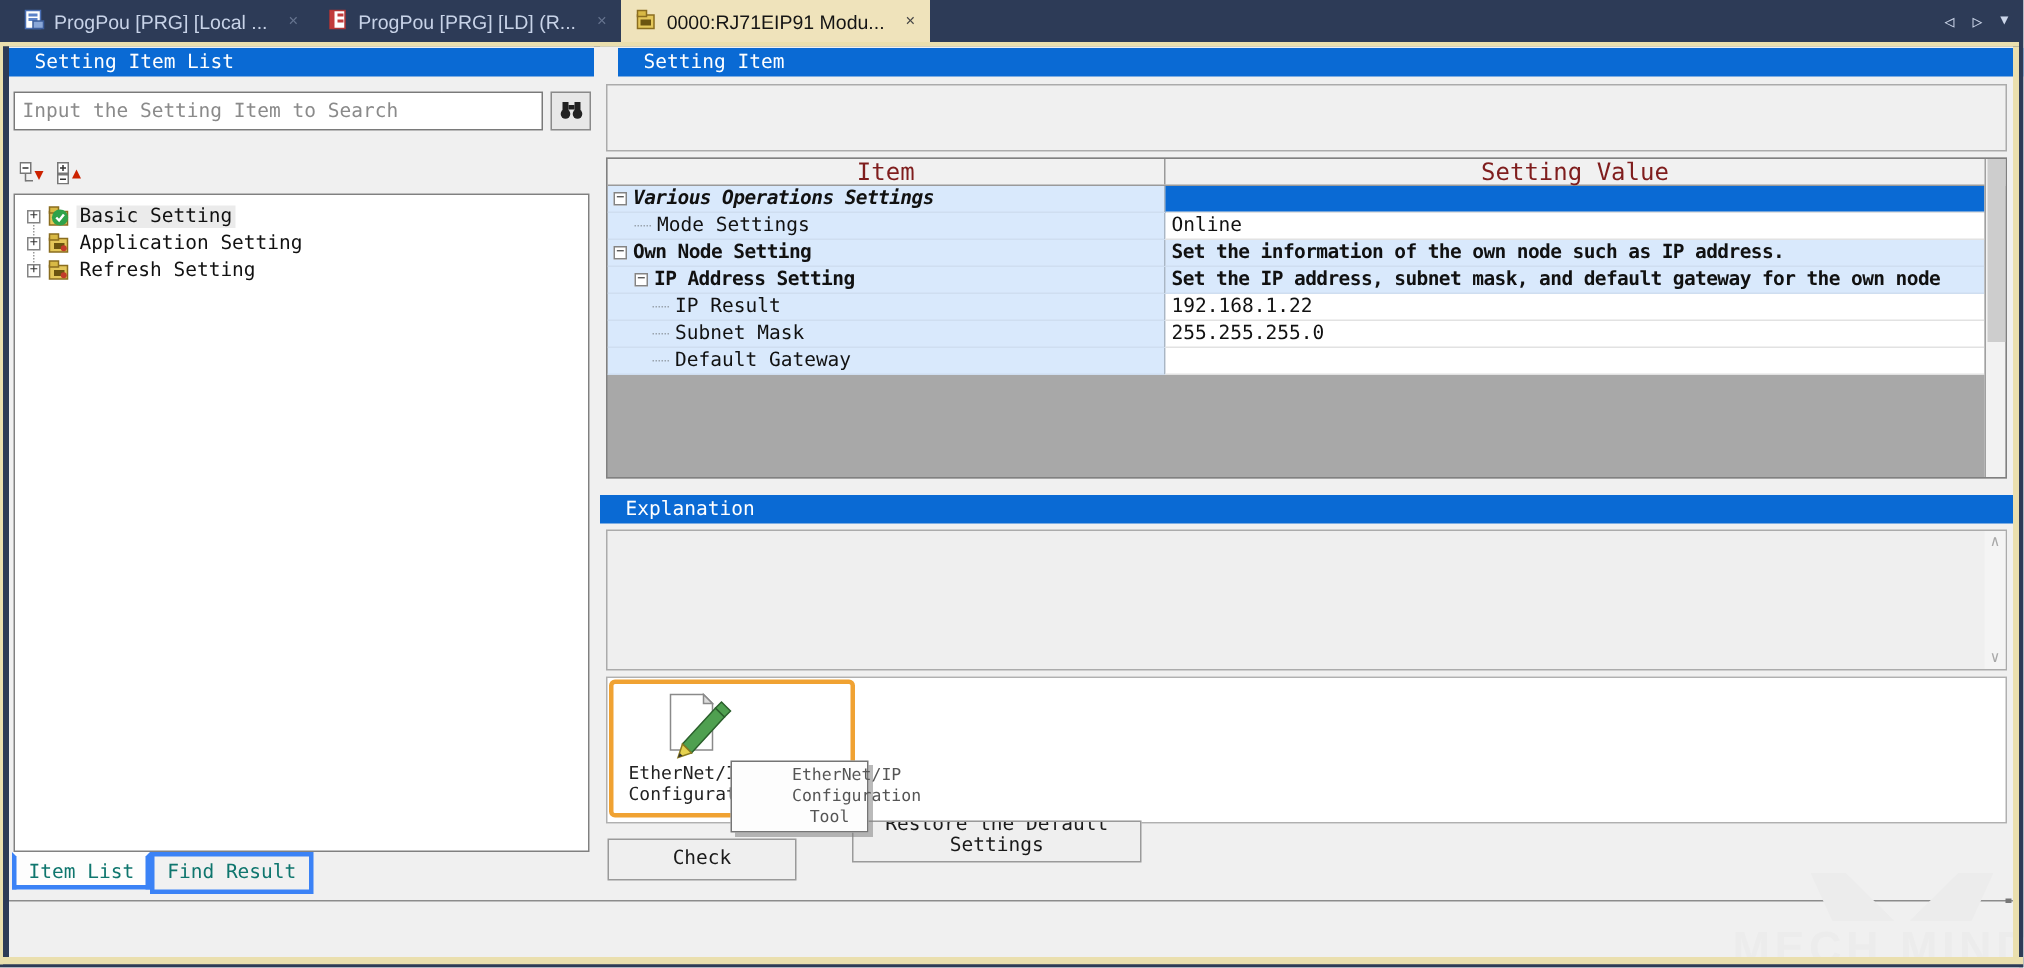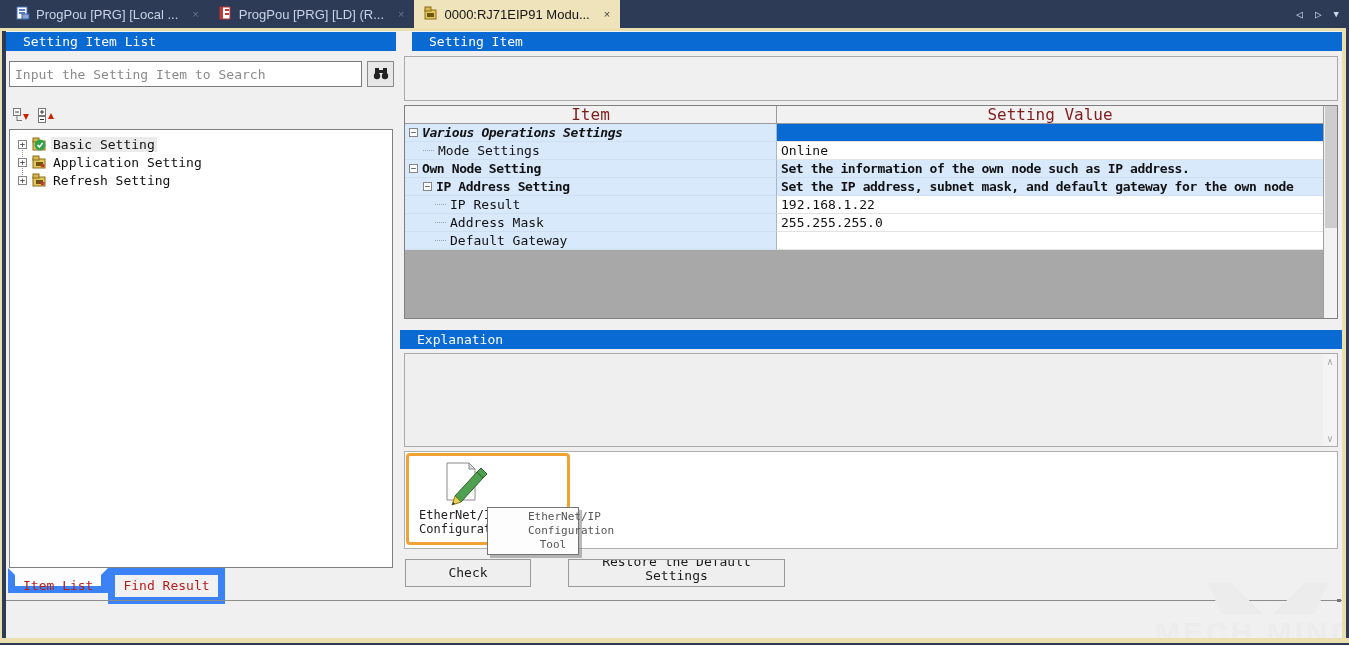--- a/index.html
+++ b/index.html
@@ -39,21 +39,21 @@
   .tree-box { position: absolute; left: 3px; top: 98px; width: 384px; height: 439px;
               background: #fff; border: 1px solid #808080; overflow: hidden; }
   .tree-item { position: relative; height: 18px; display: flex; align-items: center; font-size: 13px; color: #111; }
   .tree-item .exp { width: 9px; height: 9px; border: 1px solid #848484; background: #fff; margin-left: 8px;
                     font-size: 9px; line-height: 7px; text-align: center; color: #333; flex: none; }
   .tree-item .ticon { margin-left: 5px; flex: none; display: inline-flex; }
   .tree-item .tlabel { margin-left: 4px; padding: 0 2px; white-space: nowrap; }
   .tree-item .tlabel.sel { background: #ebebeb; }
   .tree-vline { position: absolute; left: 12px; top: 14px; height: 37px; border-left: 1px dotted #9a9a9a; }
   .bottom-tabs { position: absolute; left: 2px; top: 537px; display: flex; align-items: flex-start; }
-  .btab { font-size: 13px; padding: 3px 8px 4px 8px; border: 7px solid #3b82f6; background: #f1f1f1; color: #b91c1c; }
+  .btab { font-size: 13px; padding: 3px 8px 4px 8px; border: 3px solid #3b82f6; background: #f1f1f1; color: #0f766e; }
   .btab.active { background: #fdfdfd; border-top-color: #fdfdfd; height: 25px; }
 
   
   .right-panel { position: absolute; left: 400px; top: 31px; width: 942px; height: 607px; background: #f0f0f0; z-index: 2; }
   .rp-box1 { position: absolute; left: 4px; top: 25px; width: 934px; height: 45px; background: #f0f0f0; border: 1px solid #ababab; }
 
   .stable { position: absolute; left: 4px; top: 74px; width: 934px; height: 214px; border: 1px solid #808080;
             background: #a8a8a8; overflow: hidden; }
   .thead { display: flex; height: 18px; background: #f1f1f1; border-bottom: 1px solid #9a9a9a; }
   .thead .hc { font-size: 16px; text-align: center; color: #7f1d1d; line-height: 17px; }
@@ -87,21 +87,21 @@
                 border: 3px solid #f0a232; border-radius: 4px; }
   .orange-btn .ob-icon { position: absolute; left: 30px; top: 4px; }
   .ob-label { position: absolute; left: 10px; top: 52px; font-size: 12px; line-height: 14px; color: #222; }
   .tooltip { position: absolute; left: 78px; top: 51px; width: 92px; height: 48px; background: #fdfdfd;
              border: 1px solid #757575; box-shadow: 3px 3px 0 rgba(130,130,130,0.55);
              font-size: 11px; line-height: 14px; text-align: center; color: #555; padding-top: 2px; z-index: 3; padding-left: 40px; }
 
   .btn { position: absolute; height: 28px; background: #efefef; border: 1px solid #9a9a9a; font-size: 13px;
          color: #1a1a1a; text-align: center; overflow: hidden; font-family: "DejaVu Sans Mono", monospace; }
   .btn-check { left: 5px; top: 528px; width: 126px; line-height: 26px; }
-  .btn-restore { left: 152px; top: 528px; width: 217px; margin-left: 16px; }
+  .btn-restore { left: 152px; top: 516px; width: 193px; margin-left: 16px; }
   .btn-restore span { display: block; margin-top: -5px; line-height: 14px; font-size: 13px; }
 
   
   .status-divider { position: absolute; left: 6px; top: 600px; width: 1336px; border-top: 1px solid #8c8c8c; z-index: 2; }
   .divider-dot { position: absolute; left: 1337px; top: 599px; width: 4px; height: 3px; background: #777; z-index: 2; }
   .watermark { position: absolute; left: 1155px; top: 582px; width: 220px; z-index: 2; color: #ececec; }
   .wm-logo { display: flex; gap: 10px; margin-left: 52px; }
   .wm-wing { width: 56px; height: 32px; background: #ececec; }
   .wing-l { clip-path: polygon(0 0, 42% 0, 100% 100%, 26% 100%); }
   .wing-r { clip-path: polygon(58% 0, 100% 0, 74% 100%, 0 100%); }
@@ -297,21 +297,21 @@
         <div class="tcell item">
           <span class="dots ml30"></span>
           <span>IP Result</span>
         </div>
         <div class="tcell value"><span>192.168.1.22</span></div>
       </div>
 
       <div class="trow">
         <div class="tcell item">
           <span class="dots ml30"></span>
-          <span>Address Mask</span>
+          <span>Subnet Mask</span>
         </div>
         <div class="tcell value"><span>255.255.255.0</span></div>
       </div>
 
       <div class="trow">
         <div class="tcell item">
           <span class="dots ml30"></span>
           <span>Default Gateway</span>
         </div>
         <div class="tcell value"><span></span></div>

